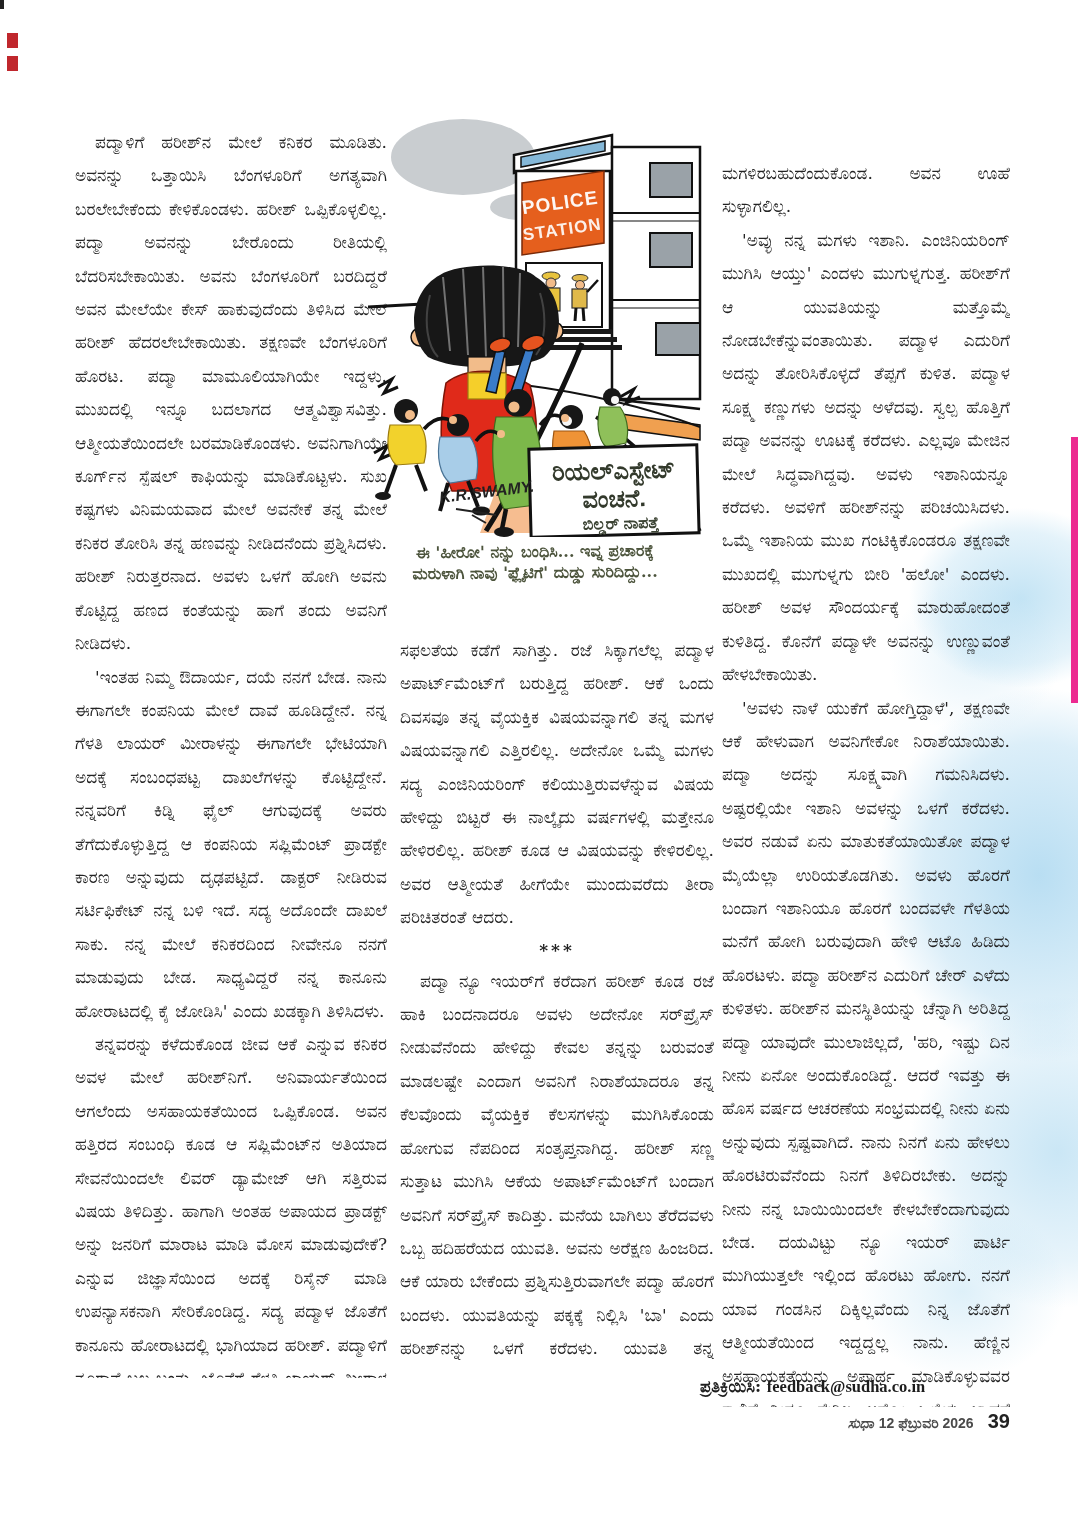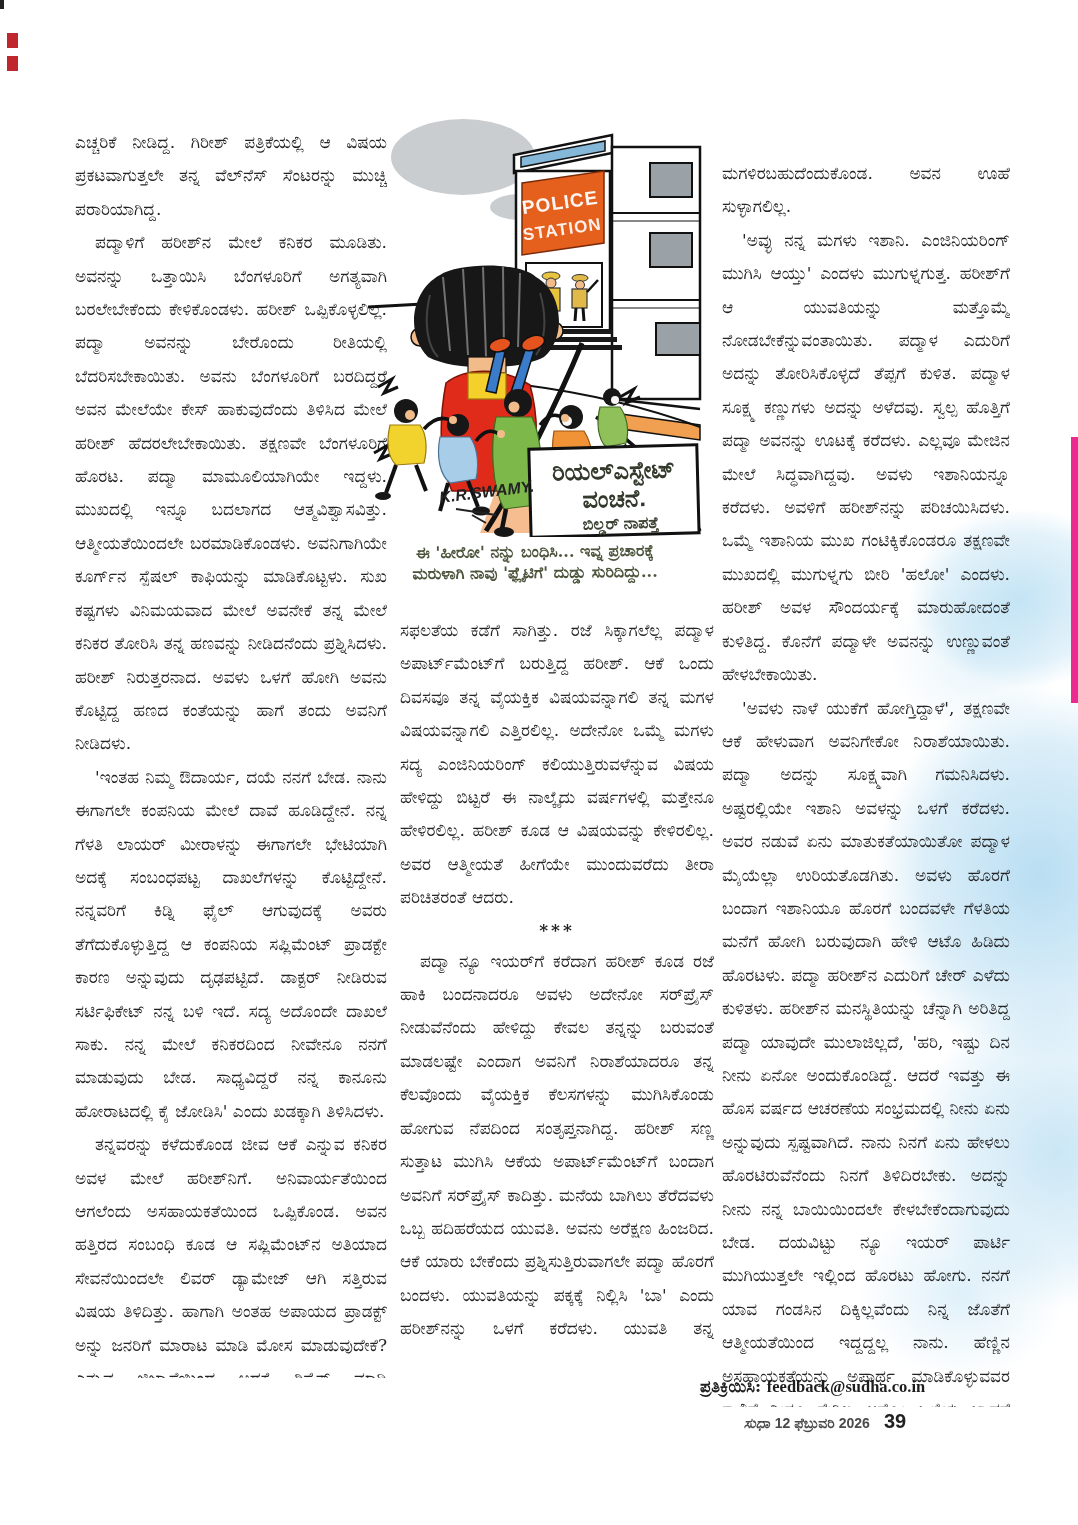--- a/index.html
+++ b/index.html
@@ -11,52 +11,51 @@
       radial-gradient(ellipse 150px 120px at 78% 22%, rgba(148,206,236,.55) 0%, rgba(148,206,236,.25) 55%, rgba(148,206,236,0) 75%),
       radial-gradient(ellipse 210px 240px at 85% 50%, rgba(138,200,234,.6) 0%, rgba(138,200,234,.3) 55%, rgba(138,200,234,0) 78%),
       radial-gradient(ellipse 190px 200px at 92% 78%, rgba(150,206,236,.5) 0%, rgba(150,206,236,.22) 55%, rgba(150,206,236,0) 78%),
       radial-gradient(ellipse 140px 120px at 55% 92%, rgba(160,212,238,.35) 0%, rgba(160,212,238,0) 75%),
       radial-gradient(ellipse 120px 110px at 60% 28%, rgba(170,216,240,.28) 0%, rgba(170,216,240,0) 72%);}
   .regmark{position:absolute;background:#c0272d;}
   #cornerdash{position:absolute;left:0;top:0;width:4px;height:9px;background:#222;}
   #pinkstrip{position:absolute;left:1071px;top:437px;width:7px;height:266px;background:#ec2a90;}
   .col{position:absolute;text-align:justify;font-size:17px;line-height:33.4px;overflow:hidden;z-index:2;}
   #col-left{left:75px;top:126px;width:312px;height:1252px;}
-  #col-mid{left:400px;top:614px;width:314px;height:736px;}
+  #col-mid{left:400px;top:634px;width:314px;height:736px;}
   #col-right{left:722px;top:126px;width:288px;height:1250px;margin-top:31px;}
   .para{margin:0;}
   .para.ind{text-indent:20px;}
   .sep{text-align:center;font-weight:bold;letter-spacing:3px;line-height:30px;}
   
   #cartoon{position:absolute;left:368px;top:95px;width:334px;height:442px;z-index:2;}
   #caption{position:absolute;left:360px;top:541px;width:350px;z-index:2;text-align:center;
            font-size:16px;line-height:21px;color:#4c543c;font-weight:bold;transform:rotate(-0.6deg);}
   
   #feedback{position:absolute;left:700px;top:1377px;width:310px;text-align:left;font-size:16.5px;
             font-weight:bold;z-index:2;color:#1d1d1d;}
   #feedback a{color:#1d1d1d;text-decoration:none;font-family:"Liberation Serif",serif;}
-  #pagefooter{position:absolute;left:640px;top:1410px;width:370px;text-align:center;z-index:2;color:#4a4a4a;}
+  #pagefooter{position:absolute;left:640px;top:1410px;width:370px;text-align:right;z-index:2;color:#4a4a4a;}
   #pagefooter .mag{font-size:14px;font-weight:bold;font-style:italic;}
   #pagefooter .dt{font-size:14px;font-weight:bold;font-family:"Liberation Sans",sans-serif;}
   #pagefooter .pn{font-size:20px;font-weight:bold;color:#222;font-family:"Liberation Sans",sans-serif;margin-left:9px;}
   svg text{font-family:"Liberation Sans",sans-serif;}
 </style>
 </head>
 <body>
 
 <div id="page">
 
   <div id="wash"></div>
   <div id="cornerdash"></div>
   <div class="regmark" style="left:7px;top:33px;width:11px;height:15px;"></div>
   <div class="regmark" style="left:7px;top:56px;width:11px;height:15px;"></div>
   <div id="pinkstrip"></div>
 
   <div class="col" id="col-left">
-    <p class="para">ಎಚ್ಚರಿಕೆ ನೀಡಿದ್ದ. ಗಿರೀಶ್ ಪತ್ರಿಕೆಯಲ್ಲಿ ಆ ವಿಷಯ ಪ್ರಕಟವಾಗುತ್ತಲೇ ತನ್ನ ವೆಲ್‌ನೆಸ್ ಸೆಂಟರನ್ನು ಮುಚ್ಚಿ ಪರಾರಿಯಾಗಿದ್ದ.</p>
     <p class="para ind">ಪದ್ಮಾಳಿಗೆ ಹರೀಶ್‌ನ ಮೇಲೆ ಕನಿಕರ ಮೂಡಿತು. ಅವನನ್ನು ಒತ್ತಾಯಿಸಿ ಬೆಂಗಳೂರಿಗೆ ಅಗತ್ಯವಾಗಿ ಬರಲೇಬೇಕೆಂದು ಕೇಳಿಕೊಂಡಳು. ಹರೀಶ್ ಒಪ್ಪಿಕೊಳ್ಳಲಿಲ್ಲ. ಪದ್ಮಾ ಅವನನ್ನು ಬೇರೊಂದು ರೀತಿಯಲ್ಲಿ ಬೆದರಿಸಬೇಕಾಯಿತು. ಅವನು ಬೆಂಗಳೂರಿಗೆ ಬರದಿದ್ದರೆ ಅವನ ಮೇಲೆಯೇ ಕೇಸ್ ಹಾಕುವುದೆಂದು ತಿಳಿಸಿದ ಮೇಲೆ ಹರೀಶ್ ಹೆದರಲೇಬೇಕಾಯಿತು. ತಕ್ಷಣವೇ ಬೆಂಗಳೂರಿಗೆ ಹೊರಟ. ಪದ್ಮಾ ಮಾಮೂಲಿಯಾಗಿಯೇ ಇದ್ದಳು. ಮುಖದಲ್ಲಿ ಇನ್ನೂ ಬದಲಾಗದ ಆತ್ಮವಿಶ್ವಾಸವಿತ್ತು. ಆತ್ಮೀಯತೆಯಿಂದಲೇ ಬರಮಾಡಿಕೊಂಡಳು. ಅವನಿಗಾಗಿಯೇ ಕೂರ್ಗ್‌ನ ಸ್ಪೆಷಲ್ ಕಾಫಿಯನ್ನು ಮಾಡಿಕೊಟ್ಟಳು. ಸುಖ ಕಷ್ಟಗಳು ವಿನಿಮಯವಾದ ಮೇಲೆ ಅವನೇಕೆ ತನ್ನ ಮೇಲೆ ಕನಿಕರ ತೋರಿಸಿ ತನ್ನ ಹಣವನ್ನು ನೀಡಿದನೆಂದು ಪ್ರಶ್ನಿಸಿದಳು. ಹರೀಶ್ ನಿರುತ್ತರನಾದ. ಅವಳು ಒಳಗೆ ಹೋಗಿ ಅವನು ಕೊಟ್ಟಿದ್ದ ಹಣದ ಕಂತೆಯನ್ನು ಹಾಗೆ ತಂದು ಅವನಿಗೆ ನೀಡಿದಳು.</p>
     <p class="para ind">'ಇಂತಹ ನಿಮ್ಮ ಔದಾರ್ಯ, ದಯೆ ನನಗೆ ಬೇಡ. ನಾನು ಈಗಾಗಲೇ ಕಂಪನಿಯ ಮೇಲೆ ದಾವೆ ಹೂಡಿದ್ದೇನೆ. ನನ್ನ ಗೆಳತಿ ಲಾಯರ್ ಮೀರಾಳನ್ನು ಈಗಾಗಲೇ ಭೇಟಿಯಾಗಿ ಅದಕ್ಕೆ ಸಂಬಂಧಪಟ್ಟ ದಾಖಲೆಗಳನ್ನು ಕೊಟ್ಟಿದ್ದೇನೆ. ನನ್ನವರಿಗೆ ಕಿಡ್ನಿ ಫೈಲ್ ಆಗುವುದಕ್ಕೆ ಅವರು ತೆಗೆದುಕೊಳ್ಳುತ್ತಿದ್ದ ಆ ಕಂಪನಿಯ ಸಪ್ಲಿಮೆಂಟ್ ಪ್ರಾಡಕ್ಟೇ ಕಾರಣ ಅನ್ನುವುದು ದೃಢಪಟ್ಟಿದೆ. ಡಾಕ್ಟರ್ ನೀಡಿರುವ ಸರ್ಟಿಫಿಕೇಟ್ ನನ್ನ ಬಳಿ ಇದೆ. ಸದ್ಯ ಅದೊಂದೇ ದಾಖಲೆ ಸಾಕು. ನನ್ನ ಮೇಲೆ ಕನಿಕರದಿಂದ ನೀವೇನೂ ನನಗೆ ಮಾಡುವುದು ಬೇಡ. ಸಾಧ್ಯವಿದ್ದರೆ ನನ್ನ ಕಾನೂನು ಹೋರಾಟದಲ್ಲಿ ಕೈ ಜೋಡಿಸಿ' ಎಂದು ಖಡಕ್ಕಾಗಿ ತಿಳಿಸಿದಳು.</p>
     <p class="para ind">ತನ್ನವರನ್ನು ಕಳೆದುಕೊಂಡ ಜೀವ ಆಕೆ ಎನ್ನುವ ಕನಿಕರ ಅವಳ ಮೇಲೆ ಹರೀಶ್‌ನಿಗೆ. ಅನಿವಾರ್ಯತೆಯಿಂದ ಆಗಲೆಂದು ಅಸಹಾಯಕತೆಯಿಂದ ಒಪ್ಪಿಕೊಂಡ. ಅವನ ಹತ್ತಿರದ ಸಂಬಂಧಿ ಕೂಡ ಆ ಸಪ್ಲಿಮೆಂಟ್‌ನ ಅತಿಯಾದ ಸೇವನೆಯಿಂದಲೇ ಲಿವರ್ ಡ್ಯಾಮೇಜ್ ಆಗಿ ಸತ್ತಿರುವ ವಿಷಯ ತಿಳಿದಿತ್ತು. ಹಾಗಾಗಿ ಅಂತಹ ಅಪಾಯದ ಪ್ರಾಡಕ್ಟ್ ಅನ್ನು ಜನರಿಗೆ ಮಾರಾಟ ಮಾಡಿ ಮೋಸ ಮಾಡುವುದೇಕೆ? ಎನ್ನುವ ಜಿಜ್ಞಾಸೆಯಿಂದ ಅದಕ್ಕೆ ರಿಸೈನ್ ಮಾಡಿ ಉಪನ್ಯಾಸಕನಾಗಿ ಸೇರಿಕೊಂಡಿದ್ದ. ಸದ್ಯ ಪದ್ಮಾಳ ಜೊತೆಗೆ ಕಾನೂನು ಹೋರಾಟದಲ್ಲಿ ಭಾಗಿಯಾದ ಹರೀಶ್. ಪದ್ಮಾಳಿಗೆ ನೂರಾನೆ ಬಲ ಬಂತು. ಜೊತೆಗೆ ಗೆಳತಿ ಲಾಯರ್ ಮೀರಾಳ ತ್ವರಿತ ಕಾರ್ಯದಿಂದ ಹೋರಾಟ</p>
   </div>
 
   <svg id="cartoon" viewBox="0 0 334 442">
 
     <g>
       <ellipse cx="95" cy="62" rx="72" ry="38" fill="#c9cdd0"></ellipse>
       <ellipse cx="152" cy="112" rx="30" ry="13" fill="#c9cdd0"></ellipse>

